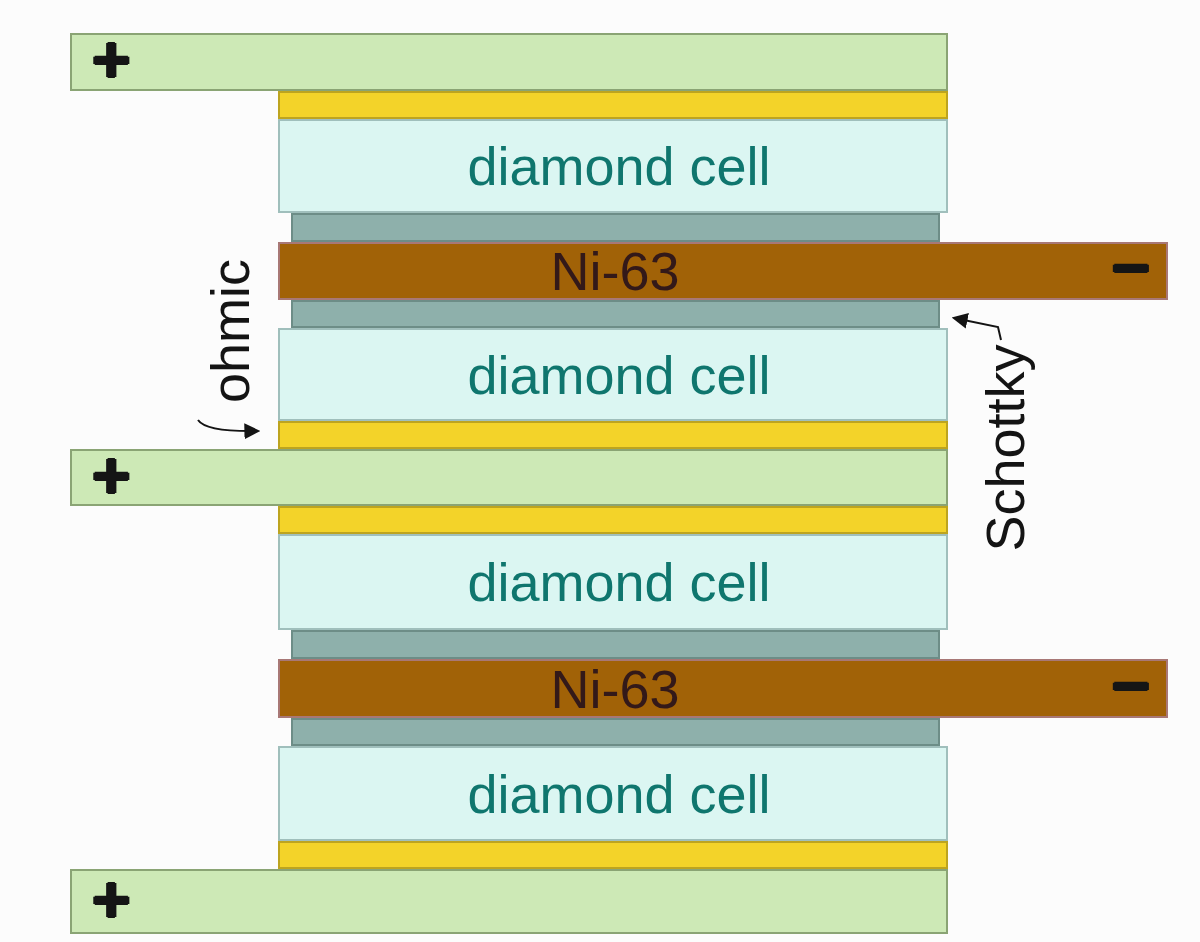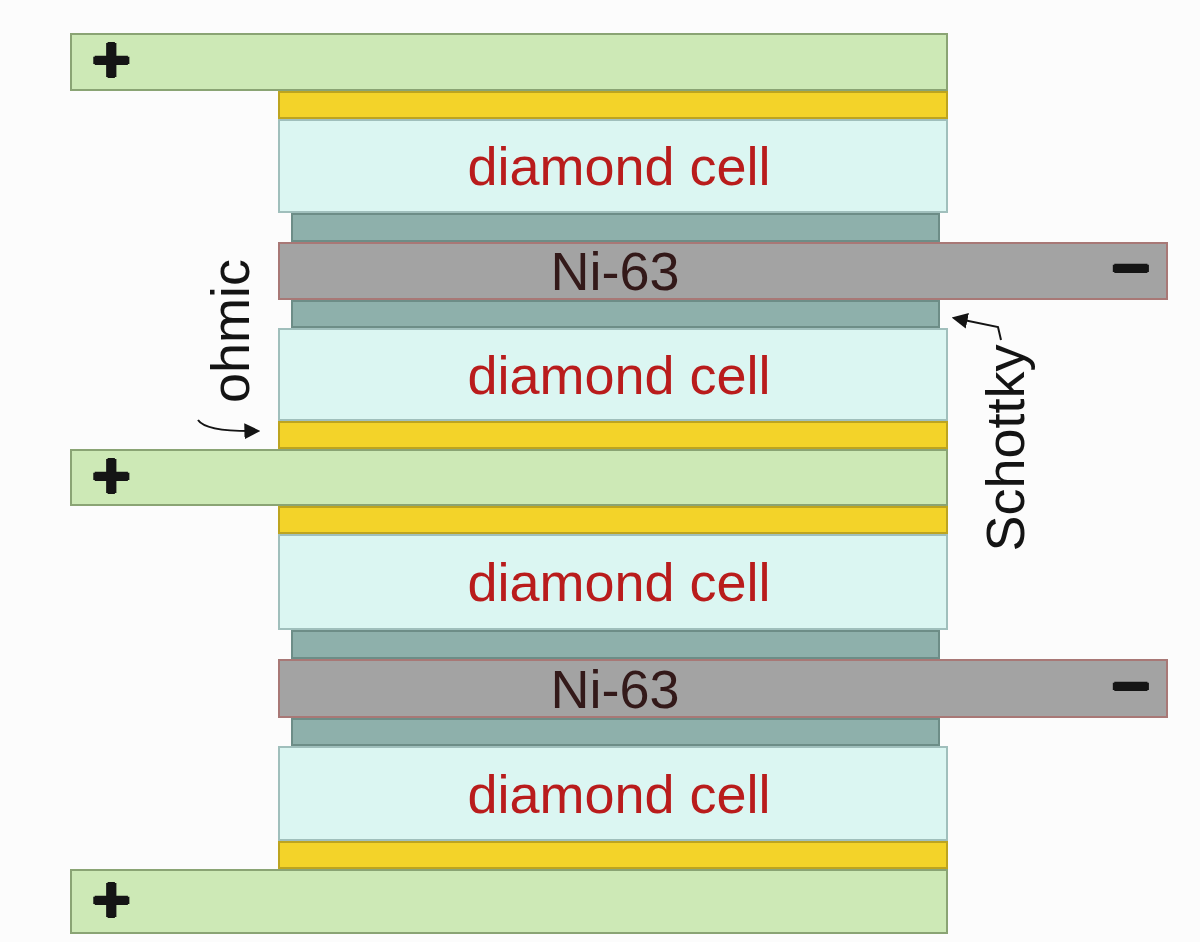--- a/index.html
+++ b/index.html
@@ -16,25 +16,25 @@
     box-sizing: border-box;
     border: 2px solid #888;
     display: flex;
     align-items: center;
     justify-content: center;
   }
   .green  { background: #cde9b6; border-color: #8aa474; }
   .yellow { background: #f3d329; border-color: #bda41f; }
   .cyan   { background: #dbf6f2; border-color: #a0bfbc; }
   .gray   { background: #8eb0ab; border-color: #6d8d87; }
-  .pink   { background: #a3a3a3; border-color: #a87876; }
+  .pink   { background: #a16207; border-color: #a87876; }
 
   .cell-label {
     font-size: 54px;
-    color: #b91c1c;
+    color: #0f766e;
     white-space: nowrap;
     margin-left: 12px;
   }
   .ni-label-wrap {
     position: absolute;
     left: 0; top: 0;
     width: 670px; height: 100%;
     display: flex; align-items: center; justify-content: center;
   }
   .ni-label {

